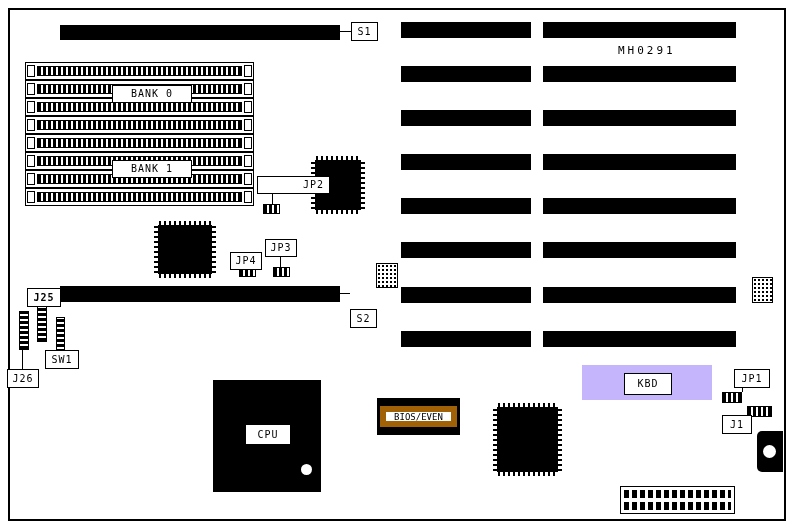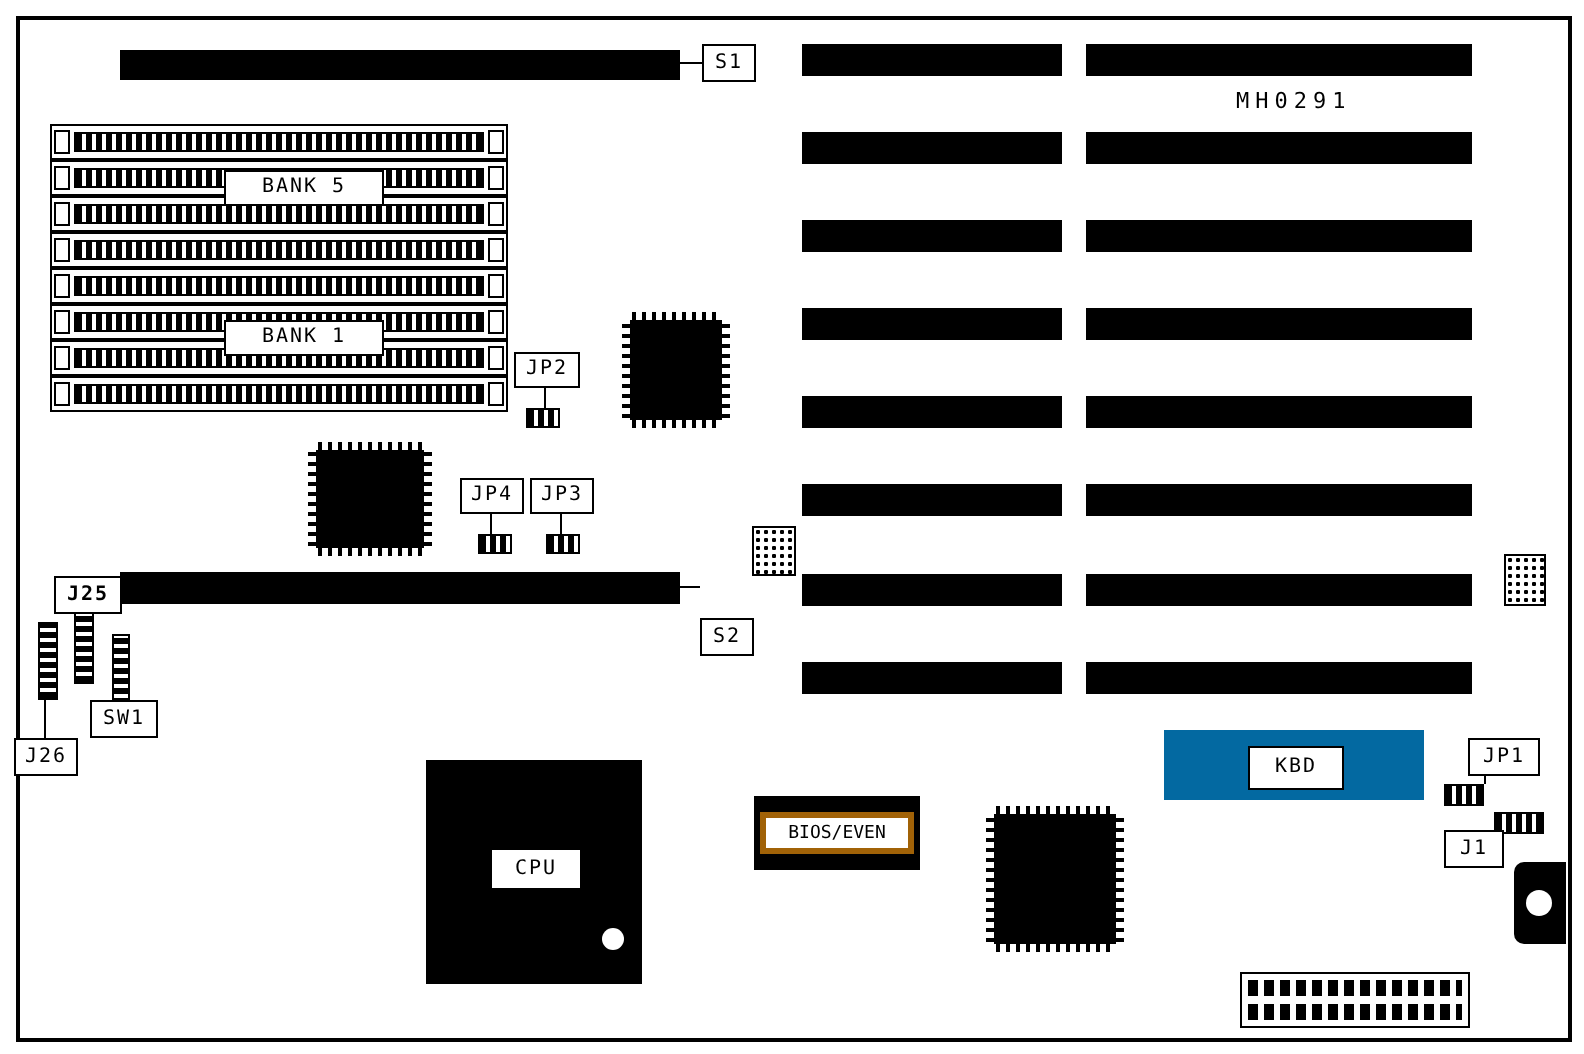--- a/index.html
+++ b/index.html
@@ -40,24 +40,24 @@
   .gridc{position:absolute;border:1px solid #000;
          background-image:radial-gradient(#000 1px,transparent 1.2px);background-size:4px 4px;}
   
   .strip-h{position:absolute;border:1px solid #000;background:repeating-linear-gradient(90deg,#000 0 3px,#fff 3px 5px);}
   .strip-v{position:absolute;border:1px solid #000;background:repeating-linear-gradient(0deg,#000 0 3px,#fff 3px 5px);}
   
   .cpu{position:absolute;left:213px;top:380px;width:108px;height:112px;background:#000;}
   .cpu .dot{position:absolute;left:88px;top:84px;width:11px;height:11px;background:#fff;border-radius:50%;}
   
   .bios{position:absolute;width:83px;height:37px;background:#000;}
-  .bios .lblin{position:absolute;left:3px;right:3px;top:8px;bottom:8px;background:#fff;border:3px solid #a16207;
+  .bios .lblin{position:absolute;left:3px;right:3px;top:8px;bottom:8px;background:#fff;border:6px solid #a16207;
                display:flex;align-items:center;justify-content:center;font-size:9px;letter-spacing:0;}
   
-  .kbd{position:absolute;left:582px;top:365px;width:130px;height:35px;background:#0369a1;text-align:center;}
+  .kbd{position:absolute;left:582px;top:365px;width:130px;height:35px;background:#c4b5fd;text-align:center;}
   
   .hdr{position:absolute;left:620px;top:486px;width:113px;height:26px;border:1px solid #000;background:#fff;}
   .hdr .r1{position:absolute;left:3px;right:3px;top:3px;height:8px;
            background:repeating-linear-gradient(90deg,#000 0 5px,transparent 5px 8px);}
   .hdr .r2{position:absolute;left:3px;right:3px;bottom:3px;height:8px;
            background:repeating-linear-gradient(90deg,#000 0 5px,transparent 5px 8px);}
   
   .din{position:absolute;left:757px;top:431px;width:26px;height:41px;background:#000;border-radius:5px 0 0 5px;}
   .din .hole{position:absolute;left:6px;top:14px;width:13px;height:13px;background:#fff;border-radius:50%;}
 </style>
@@ -124,21 +124,21 @@
       <div class="tl"></div>
       <div class="bar"></div>
       <div class="tr"></div>
     </div>
   <div class="simm" style="top:188px;">
       <div class="tl"></div>
       <div class="bar"></div>
       <div class="tr"></div>
     </div>
 
-  <div class="lbl" style="left:112px;top:85px;width:78px;height:16px;">BANK 5</div>
+  <div class="lbl" style="left:112px;top:85px;width:78px;height:16px;">BANK 0</div>
   <div class="lbl" style="left:112px;top:160px;width:78px;height:16px;">BANK 1</div>
 
   <div class="chip" style="left:311px;top:156px;width:54px;height:58px;">
     <div class="pt"></div>
       <div class="pb"></div>
     <div class="pl"></div>
       <div class="pr"></div>
     <div class="die"></div>
   </div>
   <div class="chip" style="left:154px;top:221px;width:62px;height:57px;">
@@ -149,25 +149,25 @@
     <div class="die"></div>
   </div>
   <div class="chip" style="left:493px;top:403px;width:69px;height:73px;">
     <div class="pt"></div>
       <div class="pb"></div>
     <div class="pl"></div>
       <div class="pr"></div>
     <div class="die"></div>
   </div>
 
-  <div class="lbl" style="left:257px;top:176px;width:31px;height:16px;">JP2</div>
+  <div class="lbl" style="left:257px;top:176px;width:31px;height:16px;padding-left:40px;">JP2</div>
   <div class="vl" style="left:272px;top:192px;height:12px;"></div>
   <div class="strip-h" style="left:263px;top:204px;width:15px;height:8px;"></div>
 
-  <div class="lbl" style="left:230px;top:239px;width:30px;height:16px;">JP4</div>
+  <div class="lbl" style="left:230px;top:252px;width:30px;height:16px;">JP4</div>
   <div class="lbl" style="left:265px;top:239px;width:30px;height:16px;">JP3</div>
   <div class="vl" style="left:245px;top:255px;height:12px;"></div>
   <div class="vl" style="left:280px;top:255px;height:12px;"></div>
   <div class="strip-h" style="left:239px;top:267px;width:15px;height:8px;"></div>
   <div class="strip-h" style="left:273px;top:267px;width:15px;height:8px;"></div>
 
   <div class="slot" style="left:60px;top:286px;width:280px;height:16px;"></div>
   <div class="hl" style="left:340px;top:293px;width:10px;"></div>
   <div class="lbl" style="left:350px;top:285px;width:25px;height:17px;margin-top:24px;">S2</div>
 

